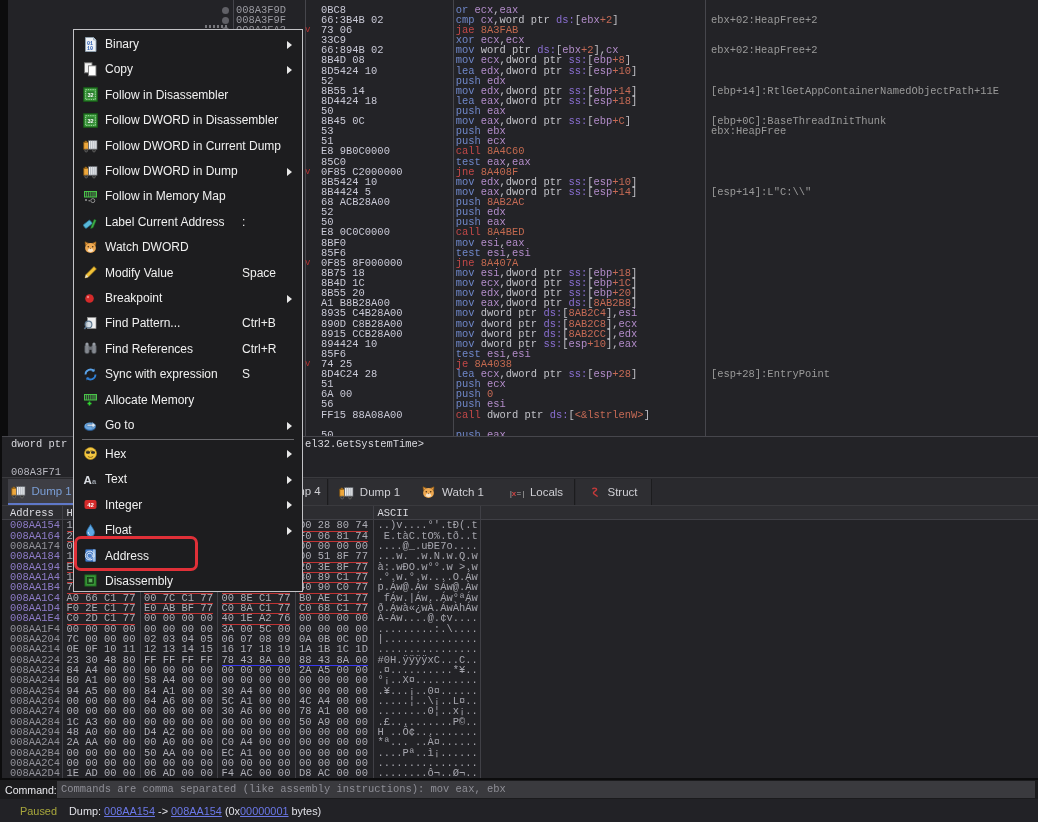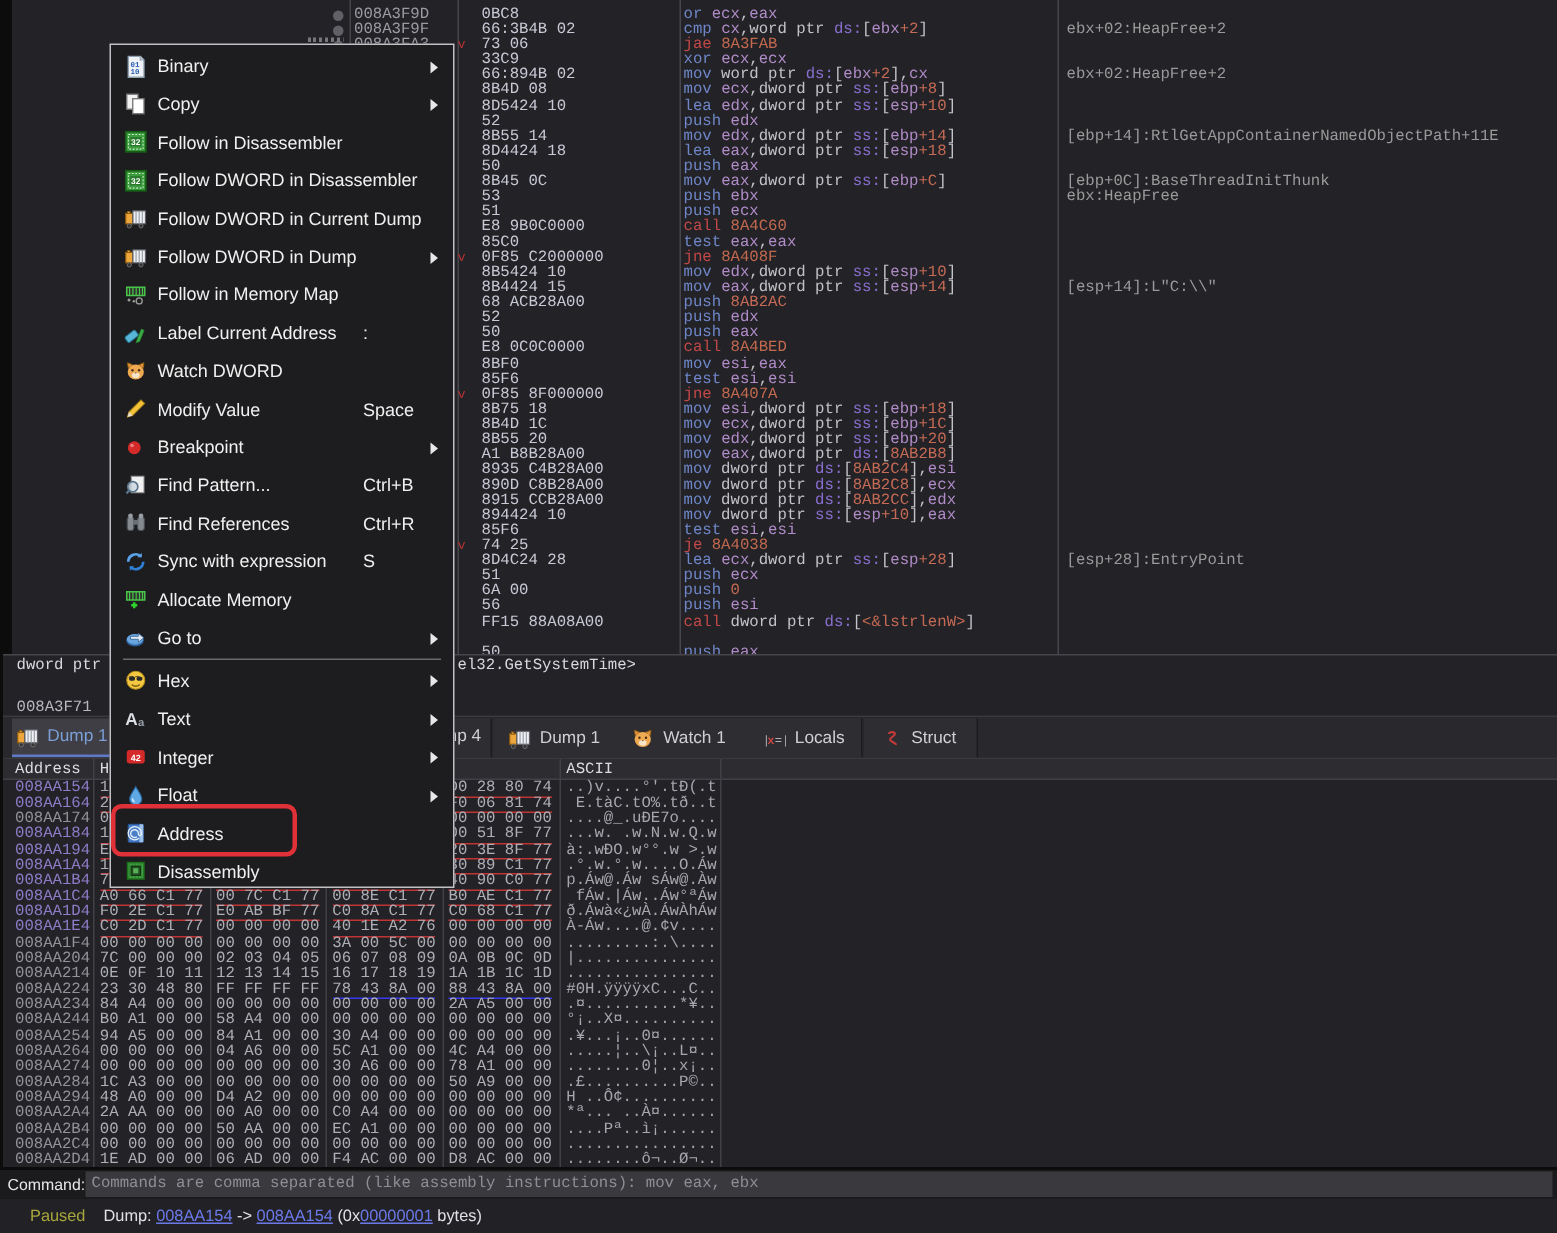--- a/index.html
+++ b/index.html
@@ -78,21 +78,21 @@
 <div class="drow" style="top:85.76px"><span style="left:313.0px" class="byt">8B55 14</span><span style="left:447.7px"><i class="m">mov</i> <i class="r">edx</i><i class="g">,dword ptr </i><i class="s">ss:</i><i class="g">[</i><i class="r">ebp</i><i class="n">+14</i><i class="g">]</i></span><span style="left:703.0px" class="c">[ebp+14]:RtlGetAppContainerNamedObjectPath+11E</span></div>
 <div class="drow" style="top:95.88px"><span style="left:313.0px" class="byt">8D4424 18</span><span style="left:447.7px"><i class="m">lea</i> <i class="r">eax</i><i class="g">,dword ptr </i><i class="s">ss:</i><i class="g">[</i><i class="r">esp</i><i class="n">+18</i><i class="g">]</i></span></div>
 <div class="drow" style="top:106.00px"><span style="left:313.0px" class="byt">50</span><span style="left:447.7px"><i class="m">push</i> <i class="r">eax</i></span></div>
 <div class="drow" style="top:116.12px"><span style="left:313.0px" class="byt">8B45 0C</span><span style="left:447.7px"><i class="m">mov</i> <i class="r">eax</i><i class="g">,dword ptr </i><i class="s">ss:</i><i class="g">[</i><i class="r">ebp</i><i class="n">+C</i><i class="g">]</i></span><span style="left:703.0px" class="c">[ebp+0C]:BaseThreadInitThunk</span></div>
 <div class="drow" style="top:126.24px"><span style="left:313.0px" class="byt">53</span><span style="left:447.7px"><i class="m">push</i> <i class="r">ebx</i></span><span style="left:703.0px" class="c">ebx:HeapFree</span></div>
 <div class="drow" style="top:136.36px"><span style="left:313.0px" class="byt">51</span><span style="left:447.7px"><i class="m">push</i> <i class="r">ecx</i></span></div>
 <div class="drow" style="top:146.48px"><span style="left:313.0px" class="byt">E8 9B0C0000</span><span style="left:447.7px"><i class="j">call</i> <i class="a">8A4C60</i></span></div>
 <div class="drow" style="top:156.60px"><span style="left:313.0px" class="byt">85C0</span><span style="left:447.7px"><i class="m">test</i> <i class="r">eax</i><i class="g">,</i><i class="r">eax</i></span></div>
 <div class="drow" style="top:166.72px"><span class="jv" style="left:297px">v</span><span style="left:313.0px" class="byt">0F85 C2000000</span><span style="left:447.7px"><i class="j">jne</i> <i class="a">8A408F</i></span></div>
 <div class="drow" style="top:176.84px"><span style="left:313.0px" class="byt">8B5424 10</span><span style="left:447.7px"><i class="m">mov</i> <i class="r">edx</i><i class="g">,dword ptr </i><i class="s">ss:</i><i class="g">[</i><i class="r">esp</i><i class="n">+10</i><i class="g">]</i></span></div>
-<div class="drow" style="top:186.96px"><span style="left:313.0px" class="byt">8B4424 15</span><span style="left:447.7px"><i class="m">mov</i> <i class="r">eax</i><i class="g">,dword ptr </i><i class="s">ss:</i><i class="g">[</i><i class="r">esp</i><i class="n">+14</i><i class="g">]</i></span><span style="left:703.0px" class="c">[esp+14]:L"C:\\"</span></div>
+<div class="drow" style="top:186.96px"><span style="left:313.0px" class="byt">8B4424 5</span><span style="left:447.7px"><i class="m">mov</i> <i class="r">eax</i><i class="g">,dword ptr </i><i class="s">ss:</i><i class="g">[</i><i class="r">esp</i><i class="n">+14</i><i class="g">]</i></span><span style="left:703.0px" class="c">[esp+14]:L"C:\\"</span></div>
 <div class="drow" style="top:197.08px"><span style="left:313.0px" class="byt">68 ACB28A00</span><span style="left:447.7px"><i class="m">push</i> <i class="n">8AB2AC</i></span></div>
 <div class="drow" style="top:207.20px"><span style="left:313.0px" class="byt">52</span><span style="left:447.7px"><i class="m">push</i> <i class="r">edx</i></span></div>
 <div class="drow" style="top:217.32px"><span style="left:313.0px" class="byt">50</span><span style="left:447.7px"><i class="m">push</i> <i class="r">eax</i></span></div>
 <div class="drow" style="top:227.44px"><span style="left:313.0px" class="byt">E8 0C0C0000</span><span style="left:447.7px"><i class="j">call</i> <i class="a">8A4BED</i></span></div>
 <div class="drow" style="top:237.56px"><span style="left:313.0px" class="byt">8BF0</span><span style="left:447.7px"><i class="m">mov</i> <i class="r">esi</i><i class="g">,</i><i class="r">eax</i></span></div>
 <div class="drow" style="top:247.68px"><span style="left:313.0px" class="byt">85F6</span><span style="left:447.7px"><i class="m">test</i> <i class="r">esi</i><i class="g">,</i><i class="r">esi</i></span></div>
 <div class="drow" style="top:257.80px"><span class="jv" style="left:297px">v</span><span style="left:313.0px" class="byt">0F85 8F000000</span><span style="left:447.7px"><i class="j">jne</i> <i class="a">8A407A</i></span></div>
 <div class="drow" style="top:267.92px"><span style="left:313.0px" class="byt">8B75 18</span><span style="left:447.7px"><i class="m">mov</i> <i class="r">esi</i><i class="g">,dword ptr </i><i class="s">ss:</i><i class="g">[</i><i class="r">ebp</i><i class="n">+18</i><i class="g">]</i></span></div>
 <div class="drow" style="top:278.04px"><span style="left:313.0px" class="byt">8B4D 1C</span><span style="left:447.7px"><i class="m">mov</i> <i class="r">ecx</i><i class="g">,dword ptr </i><i class="s">ss:</i><i class="g">[</i><i class="r">ebp</i><i class="n">+1C</i><i class="g">]</i></span></div>
 <div class="drow" style="top:288.16px"><span style="left:313.0px" class="byt">8B55 20</span><span style="left:447.7px"><i class="m">mov</i> <i class="r">edx</i><i class="g">,dword ptr </i><i class="s">ss:</i><i class="g">[</i><i class="r">ebp</i><i class="n">+20</i><i class="g">]</i></span></div>

